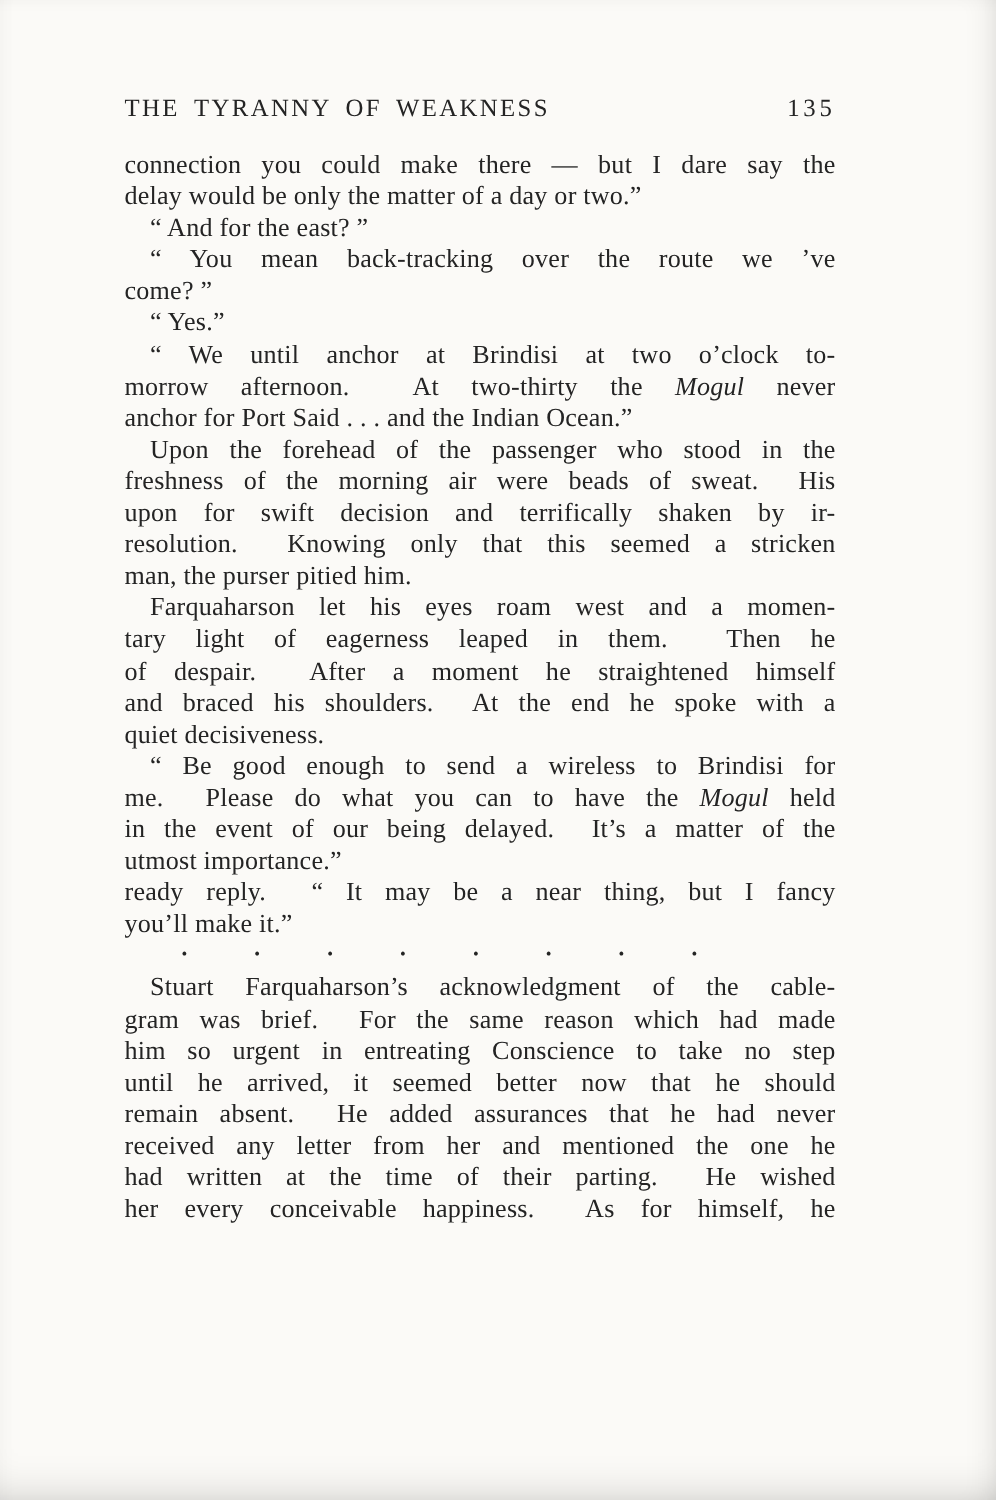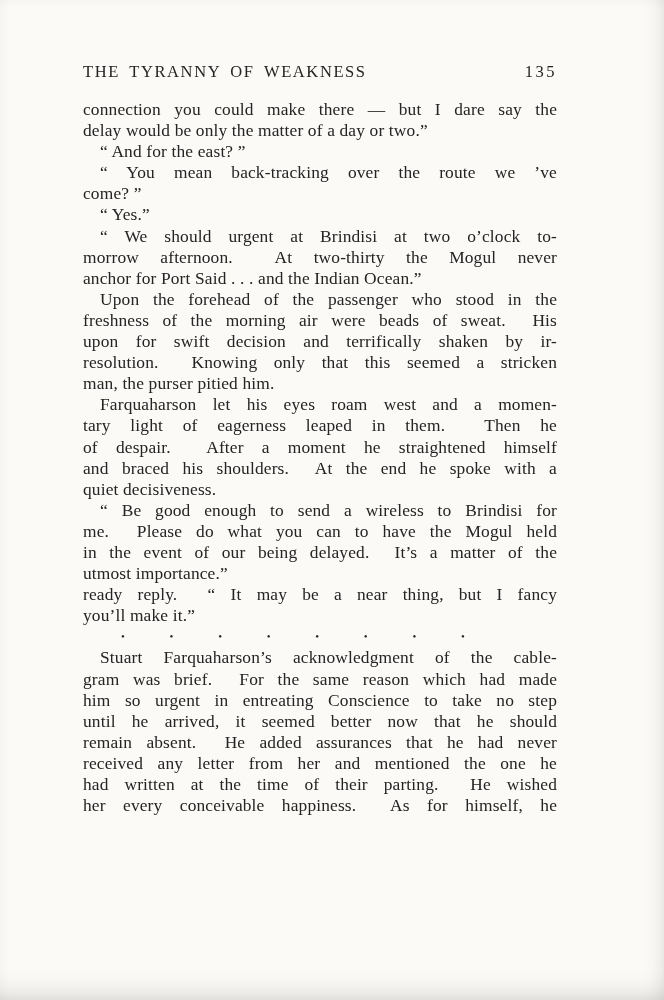--- a/index.html
+++ b/index.html
@@ -30,21 +30,21 @@
     position:absolute; right:0; top:0;
     letter-spacing:2.5px;
   }
   .text-block {
     position:absolute; top:99px; left:83px; width:474px;
     font-size:17.4px; line-height:21.1px; letter-spacing:0.15px;
   }
   .line { text-align:justify; text-align-last:justify; }
   .line.last { text-align-last:left; }
   .line.indent { text-indent:17px; }
-  .em { }
+  .em { font-style:italic; }
   .dots-row {
     display:flex; justify-content:space-between; align-items:center;
     height:21.1px; padding:0 92px 0 38px;
   }
   .dot { font-size:11px; line-height:1; }
 </style>
 </head>
 <body>
 
 <div class="page">
@@ -52,21 +52,21 @@
     <span class="title">THE TYRANNY OF WEAKNESS</span>
     <span class="pagenum">135</span>
   </div>
   <div class="text-block">
       <div class="line"><span>connection you could make there — but I dare say the</span></div>
       <div class="line last"><span>delay would be only the matter of a day or two.”</span></div>
       <div class="line indent last"><span>“ And for the east? ”</span></div>
       <div class="line indent"><span>“ You mean back-tracking over the route we ’ve</span></div>
       <div class="line last"><span>come? ”</span></div>
       <div class="line indent last"><span>“ Yes.”</span></div>
-      <div class="line indent"><span>“ We should urgent at Brindisi at two o’clock to-</span></div>
+      <div class="line indent"><span>“ We until anchor at Brindisi at two o’clock to-</span></div>
       <div class="line"><span>morrow afternoon.&nbsp; At two-thirty the </span><span class="em">Mogul</span><span> never</span></div>
       <div class="line last"><span>anchor for Port Said . . . and the Indian Ocean.”</span></div>
       <div class="line indent"><span>Upon the forehead of the passenger who stood in the</span></div>
       <div class="line"><span>freshness of the morning air were beads of sweat.&nbsp; His</span></div>
       <div class="line"><span>upon for swift decision and terrifically shaken by ir-</span></div>
       <div class="line"><span>resolution.&nbsp; Knowing only that this seemed a stricken</span></div>
       <div class="line last"><span>man, the purser pitied him.</span></div>
       <div class="line indent"><span>Farquaharson let his eyes roam west and a momen-</span></div>
       <div class="line"><span>tary light of eagerness leaped in them.&nbsp; Then he</span></div>
       <div class="line"><span>of despair.&nbsp; After a moment he straightened himself</span></div>

